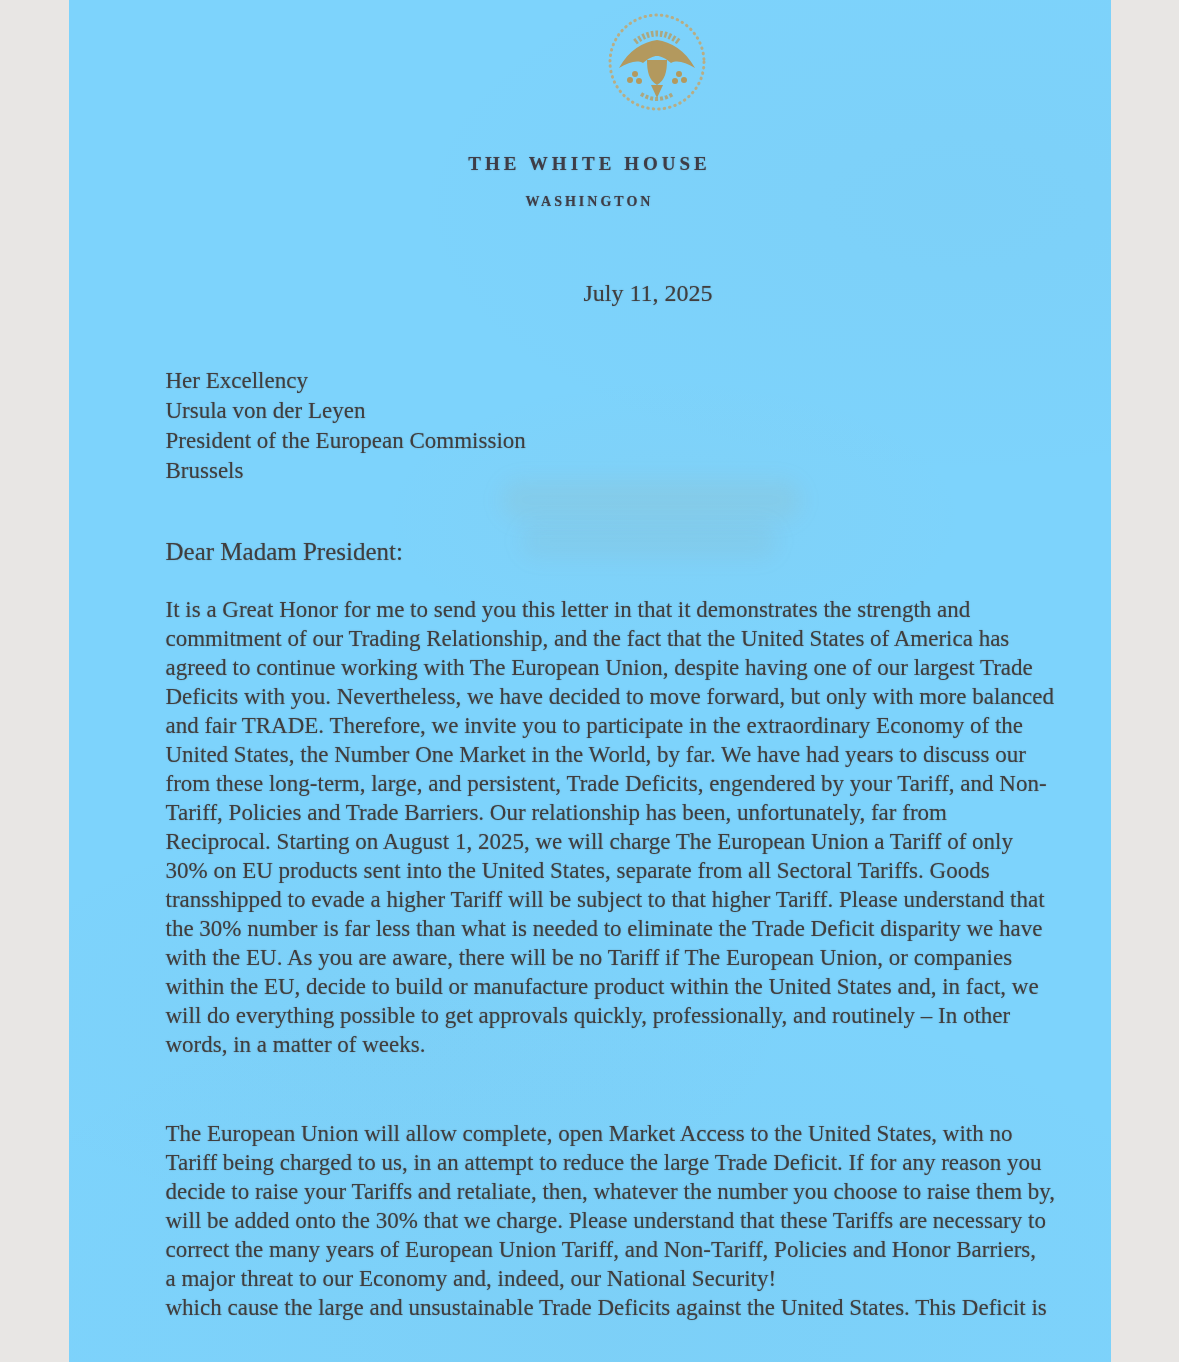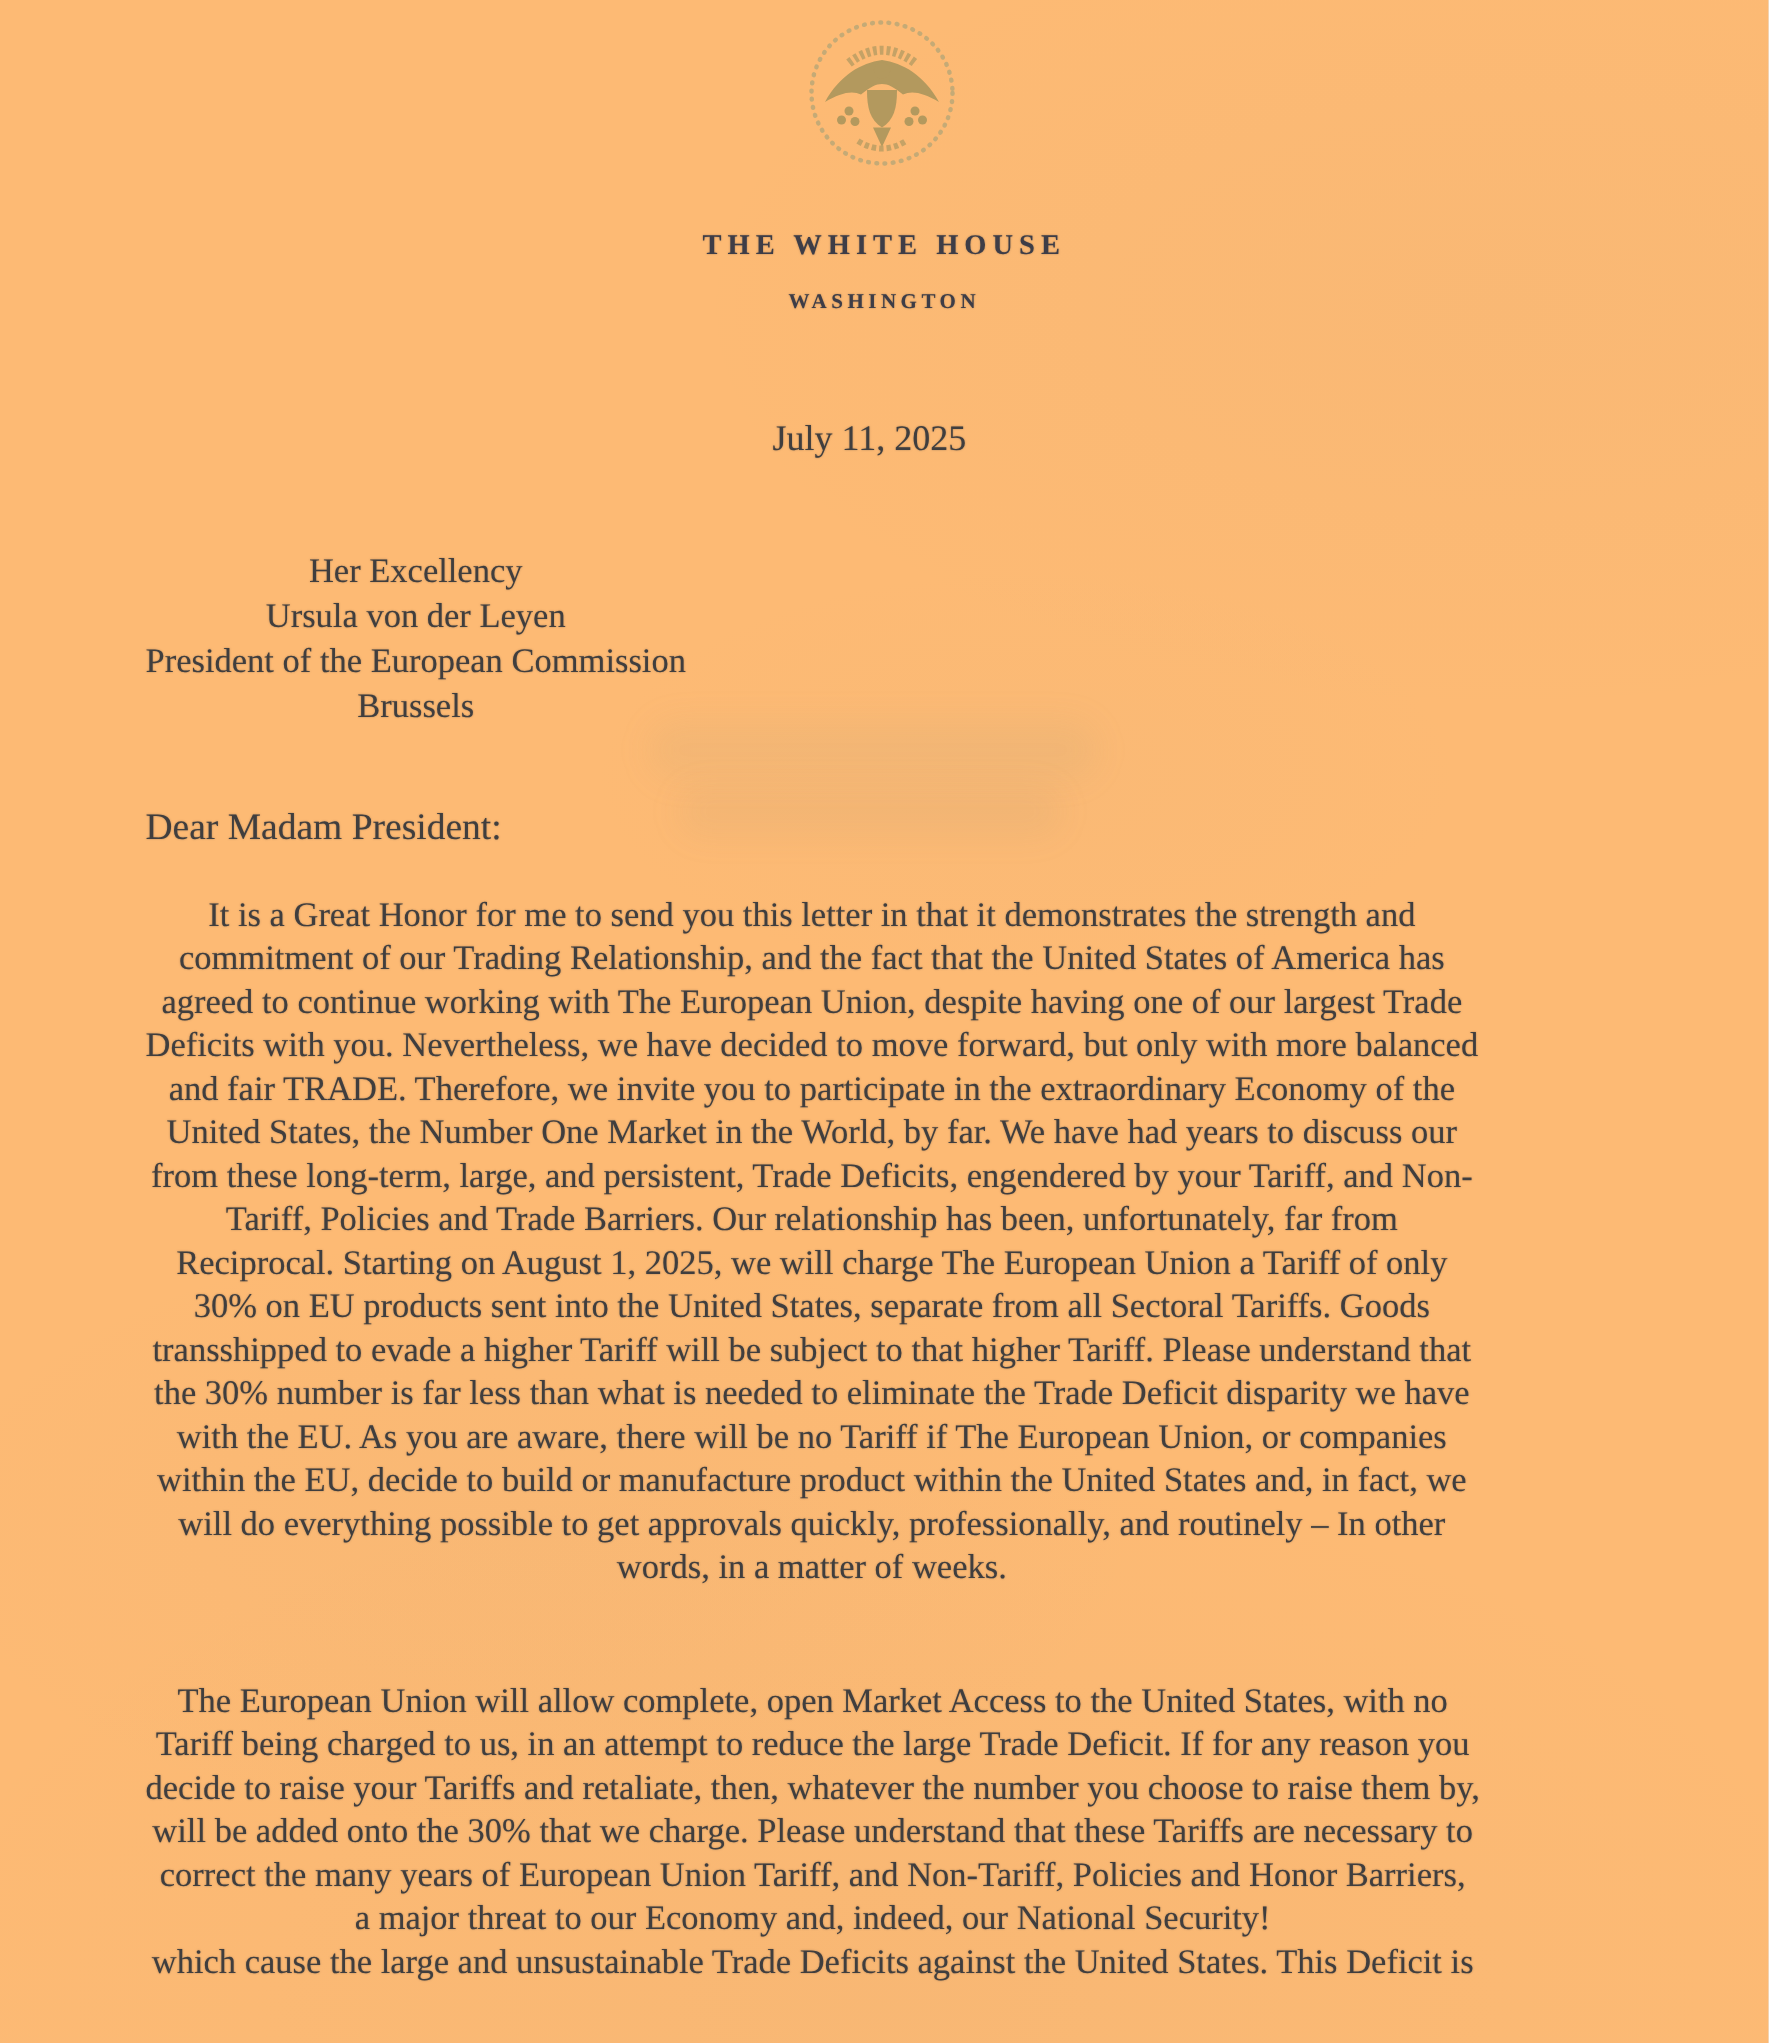--- a/index.html
+++ b/index.html
@@ -1,34 +1,34 @@
 <!DOCTYPE html>
 <html><head>
 <meta charset="utf-8">
 <style>
   html,body{margin:0;padding:0;background:#e8e6e4;}
   .page{
     position:relative;
-    width:1179px;height:1362px;
+    width:1042px;height:1362px;
     margin:0 auto;
-    background:#fdba74;
+    background:#7dd3fc;
     overflow:hidden;
     font-family:"Liberation Serif", serif;
     color:#403e3e;
   }
   
   .page::before{
     content:"";position:absolute;inset:0;pointer-events:none;
     background:
       radial-gradient(420px 200px at 58% 38%, rgba(190,170,140,0.05), transparent 70%),
       radial-gradient(600px 300px at 30% 75%, rgba(120,120,120,0.03), transparent 70%),
       radial-gradient(800px 400px at 85% 15%, rgba(125,125,125,0.03), transparent 70%),
       radial-gradient(900px 500px at 50% 98%, rgba(110,110,110,0.035), transparent 75%);
   }
-  .txt{ text-shadow: 0 0 1.2px rgba(64,62,62,0.5); text-align: center; }
+  .txt{ text-shadow: 0 0 1.2px rgba(64,62,62,0.5); }
 
   .seal{ position:absolute; left:536px; top:6px; width:104px; height:112px; }
 
   .org{
     position:absolute; left:0; top:153px; width:100%;
     text-align:center; font-size:19px; font-weight:700;
     letter-spacing:4px; color:#3e3d47;
   }
   .location{
     position:absolute; left:0; top:194px; width:100%;

